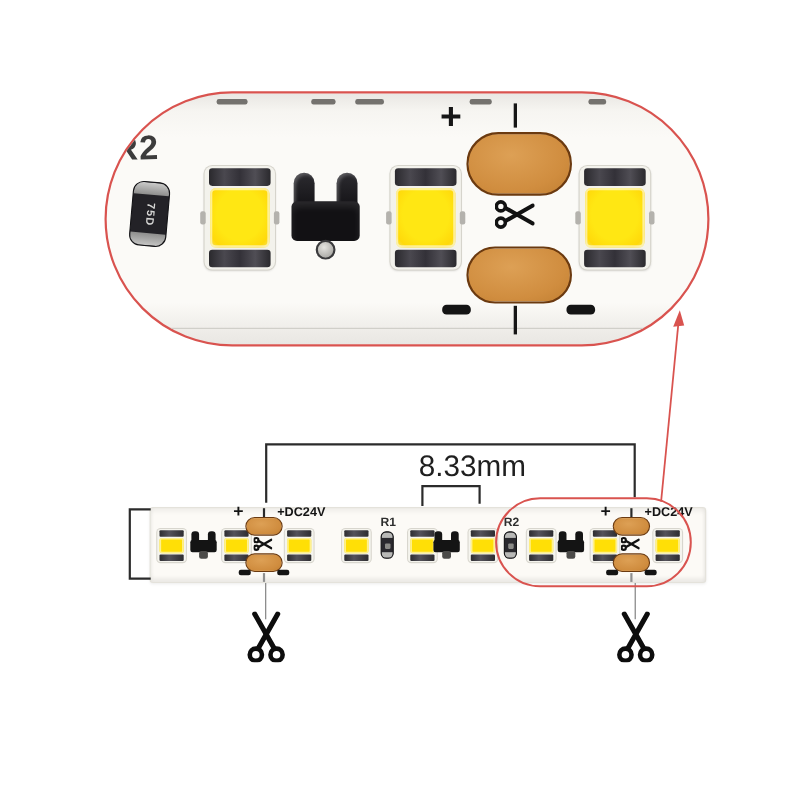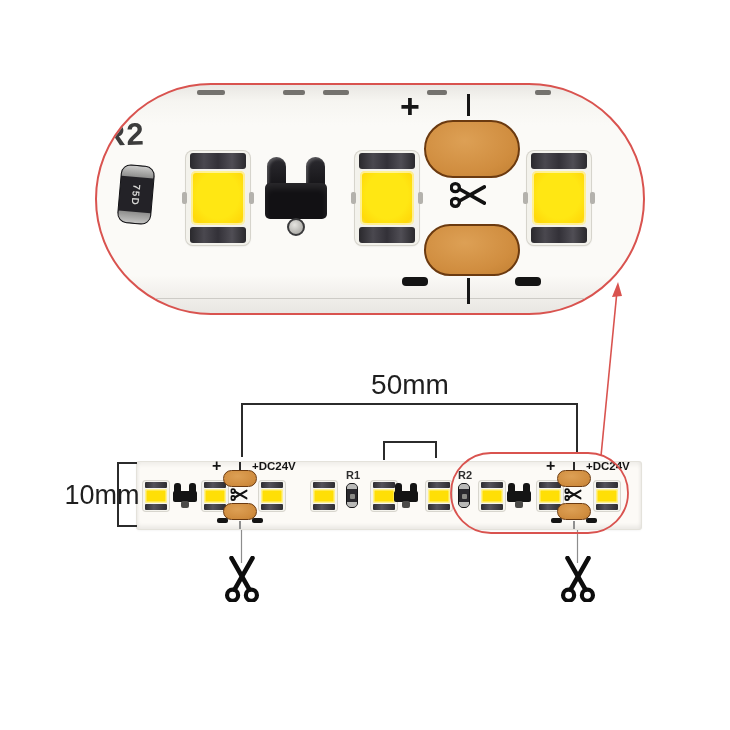--- a/index.html
+++ b/index.html
@@ -309,22 +309,21 @@
 
     <path d="M241.5 530 V563" stroke="#8d8d8d" stroke-width="1.2" fill="none"></path>
     <path d="M577.5 530 V563" stroke="#8d8d8d" stroke-width="1.2" fill="none"></path>
 
     <rect x="451" y="453" width="177" height="80" rx="40" stroke="#d9534f" stroke-width="1.8" fill="none"></rect>
 
     <path d="M601 456 L617 291" stroke="#d9534f" stroke-width="1.6" fill="none"></path>
     <polygon points="618,282 612,297 622,296" fill="#d9534f"></polygon>
   </svg>
 
-  <div class="dim-text" style="left:340px;top:369px;width:140px;font-size:28px;">50mm</div>
-  <div class="dim-text" style="left:62px;top:480px;width:80px;font-size:27px;">10mm</div>
+  <div class="dim-text" style="left:357px;top:409px;width:145px;font-size:27px;">8.33mm</div>
 
   <div class="abs" style="left:221px;top:556px;width:42px;height:46px;">
     <svg width="42" height="46" viewBox="0 0 40 44">
       <path d="M10 2 L27 32" stroke="#0d0d0d" stroke-width="4.4" stroke-linecap="round" fill="none"></path>
       <path d="M30 2 L13 32" stroke="#0d0d0d" stroke-width="4.4" stroke-linecap="round" fill="none"></path>
       <circle cx="11" cy="37.5" r="5.3" stroke="#0d0d0d" stroke-width="4" fill="none"></circle>
       <circle cx="29" cy="37.5" r="5.3" stroke="#0d0d0d" stroke-width="4" fill="none"></circle>
     </svg>
   </div>
   <div class="abs" style="left:557px;top:556px;width:42px;height:46px;">

